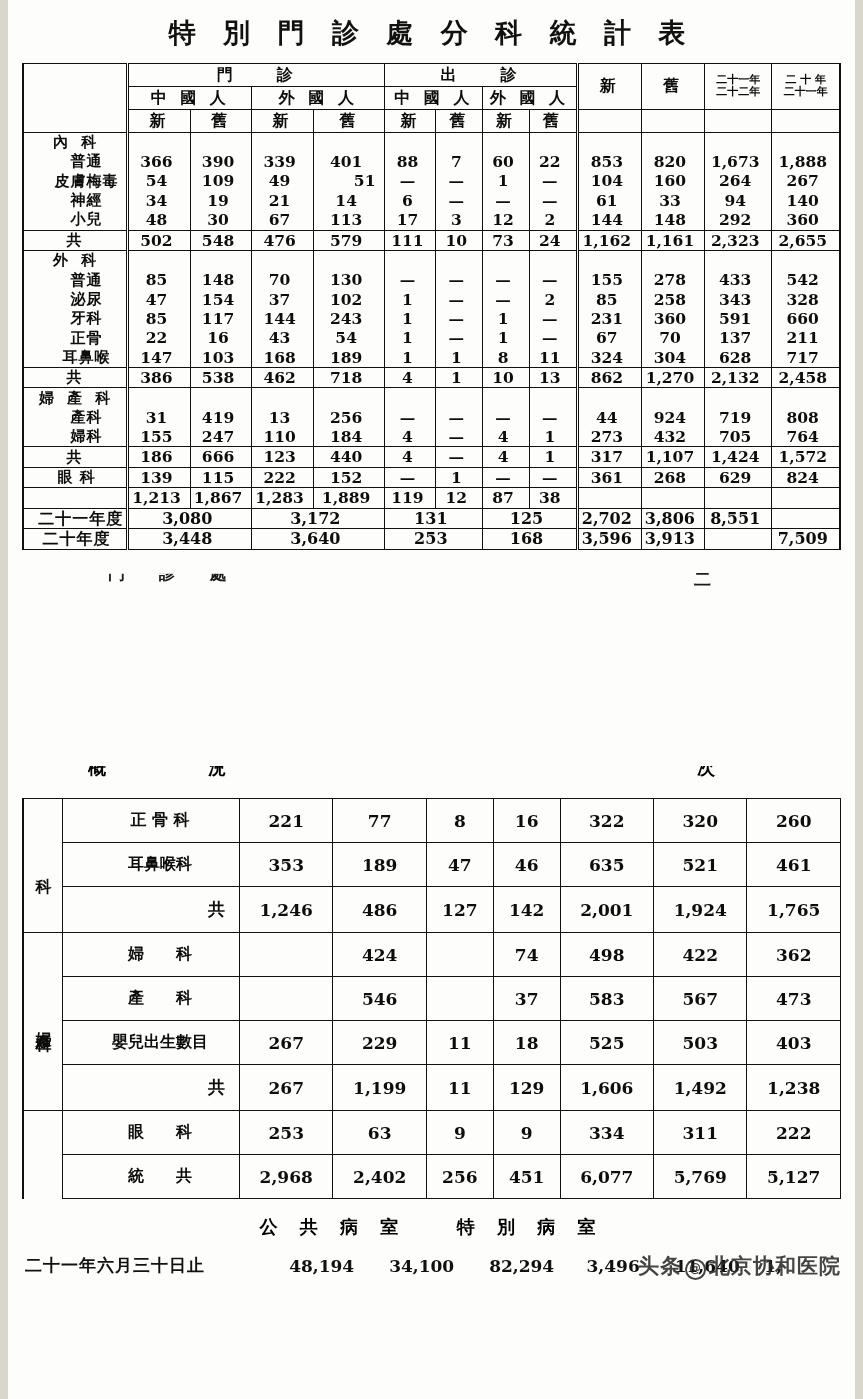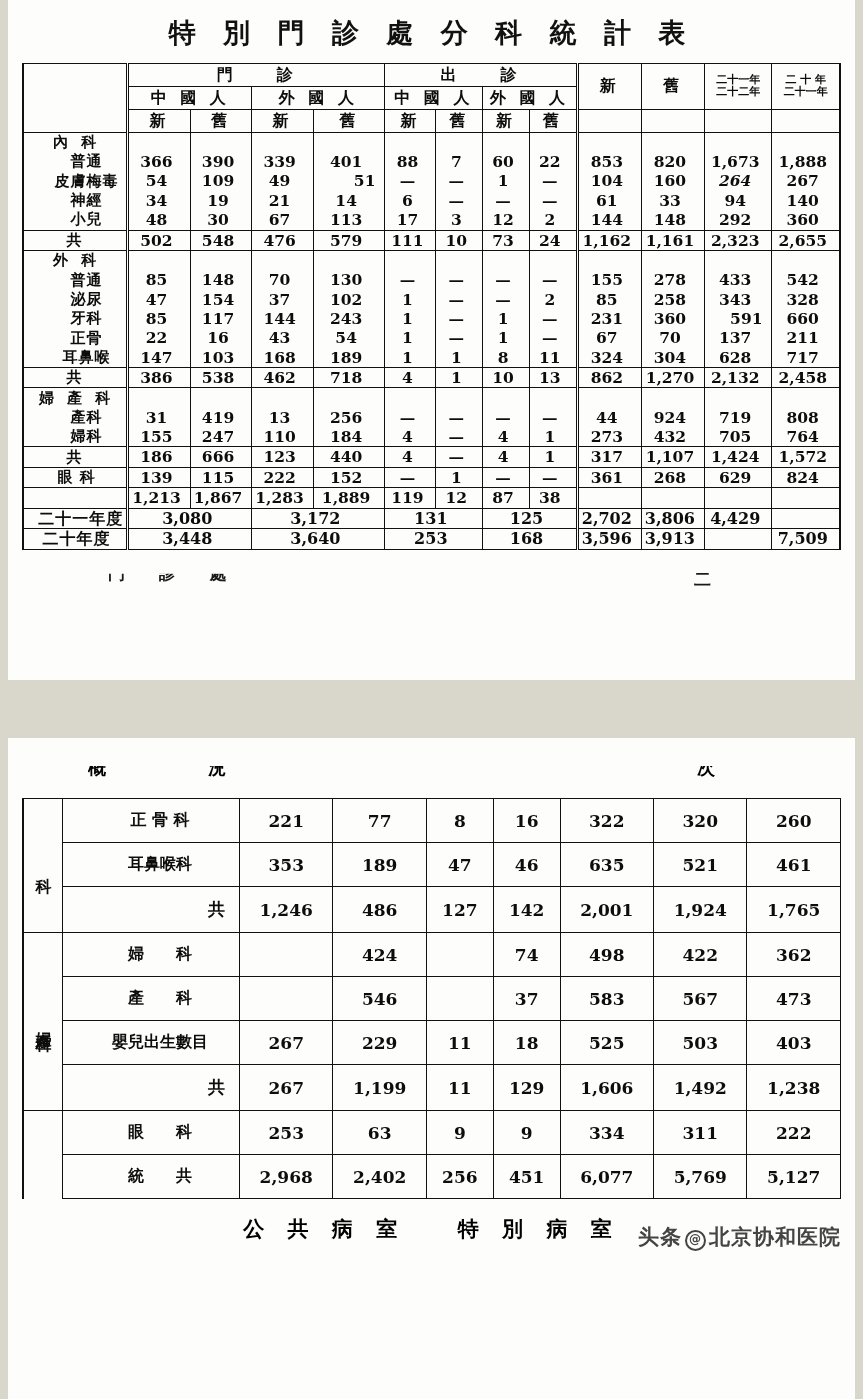--- a/index.html
+++ b/index.html
@@ -8,21 +8,21 @@
     background:#d9d6cc;
     font-family:"DejaVu Serif","Liberation Serif",serif;
     overflow:hidden;
     position:relative;
   }
   .page{
     background:#fdfdfb;
     position:absolute;
     left:8px;right:8px;
   }
-  #page-top{top:0;height:680px;}
+  #page-top{top:0;height:931px;}
   #page-bottom{top:738px;height:661px;}
 
   
   .doc-title{
     text-align:center;
     font-size:27px;
     font-weight:bold;
     letter-spacing:9px;
     padding-top:15px;
     color:#111;
@@ -97,21 +97,21 @@
   .t2 .rl-n{letter-spacing:0px;font-size:16px;}
   .t2 .v{text-align:center;font-size:17px;}
 
   
   .blk{padding:0 14px;position:relative;}
   .blk-title{
     text-align:center;font-size:20px;font-weight:bold;
     margin-top:16px;letter-spacing:2px;
   }
   .blk-sub{
-    text-align:center;font-size:21px;font-weight:bold;
+    text-align:center;font-size:18px;font-weight:bold;
     margin-top:16px;letter-spacing:8px;
   }
   .blk-sub .gap{display:inline-block;width:22px;}
   table.t3{font-size:16px;margin-top:10px;color:#111;}
   table.t3 td{padding:5px 3px;font-weight:bold;white-space:nowrap;}
   table.t3 .hd{text-align:center;letter-spacing:5px;font-size:17px;padding-bottom:8px;}
   table.t3 .rowlbl{text-align:left;font-size:17px;letter-spacing:1px;padding-right:10px;}
   table.t3 .n{text-align:right;padding-left:14px;font-size:17px;}
   .watermark{
     position:absolute;right:14px;bottom:2px;
@@ -207,21 +207,21 @@
             <td class="num thick-l" style="border-top: none; border-bottom: none;">54</td>
             <td class="num" style="border-top: none; border-bottom: none;">109</td>
             <td class="num" style="border-top: none; border-bottom: none;">49</td>
             <td class="num" style="border-top: none; border-bottom: none; padding-left: 40px;">51</td>
             <td class="num" style="border-top: none; border-bottom: none;">—</td>
             <td class="num" style="border-top: none; border-bottom: none;">—</td>
             <td class="num" style="border-top: none; border-bottom: none;">1</td>
             <td class="num" style="border-top: none; border-bottom: none;">—</td>
             <td class="num thick-l" style="border-top: none; border-bottom: none;">104</td>
             <td class="num" style="border-top: none; border-bottom: none;">160</td>
-            <td class="num" style="border-top: none; border-bottom: none; font-style: italic;">264</td>
+            <td class="num" style="border-top: none; border-bottom: none;">264</td>
             <td class="num outer-r" style="border-top: none; border-bottom: none; border-right: 2px solid rgb(17, 17, 17);">267</td>
           </tr>
           <tr>
             <td class="lbl lbl-ind" style="border-left: 2px solid rgb(17, 17, 17); border-top: none; border-bottom: none;">神經</td>
             <td class="num thick-l" style="border-top: none; border-bottom: none;">34</td>
             <td class="num" style="border-top: none; border-bottom: none;">19</td>
             <td class="num" style="border-top: none; border-bottom: none;">21</td>
             <td class="num" style="border-top: none; border-bottom: none;">14</td>
             <td class="num" style="border-top: none; border-bottom: none;">6</td>
             <td class="num" style="border-top: none; border-bottom: none;">—</td>
@@ -314,21 +314,21 @@
             <td class="num thick-l" style="border-top: none; border-bottom: none;">85</td>
             <td class="num" style="border-top: none; border-bottom: none;">117</td>
             <td class="num" style="border-top: none; border-bottom: none;">144</td>
             <td class="num" style="border-top: none; border-bottom: none;">243</td>
             <td class="num" style="border-top: none; border-bottom: none;">1</td>
             <td class="num" style="border-top: none; border-bottom: none;">—</td>
             <td class="num" style="border-top: none; border-bottom: none;">1</td>
             <td class="num" style="border-top: none; border-bottom: none;">—</td>
             <td class="num thick-l" style="border-top: none; border-bottom: none;">231</td>
             <td class="num" style="border-top: none; border-bottom: none;">360</td>
-            <td class="num" style="border-top: none; border-bottom: none; text-align: right;">591</td>
+            <td class="num" style="border-top: none; border-bottom: none;">591</td>
             <td class="num outer-r" style="border-top: none; border-bottom: none; border-right: 2px solid rgb(17, 17, 17);">660</td>
           </tr>
           <tr>
             <td class="lbl lbl-ind" style="border-left: 2px solid rgb(17, 17, 17); border-top: none; border-bottom: none;">正骨</td>
             <td class="num thick-l" style="border-top: none; border-bottom: none;">22</td>
             <td class="num" style="border-top: none; border-bottom: none;">16</td>
             <td class="num" style="border-top: none; border-bottom: none;">43</td>
             <td class="num" style="border-top: none; border-bottom: none;">54</td>
             <td class="num" style="border-top: none; border-bottom: none;">1</td>
             <td class="num" style="border-top: none; border-bottom: none;">—</td>
@@ -462,21 +462,21 @@
             <td class="num outer-r" style="border-right: 2px solid rgb(17, 17, 17);"></td>
           </tr>
           <tr class="yrrow">
             <td class="lbl" style="border-left: 2px solid rgb(17, 17, 17); text-align: right;">二十一年度</td>
             <td colspan="2" class="num thick-l">3,080</td>
             <td colspan="2" class="num">3,172</td>
             <td colspan="2" class="num">131</td>
             <td colspan="2" class="num">125</td>
             <td class="num thick-l">2,702</td>
             <td class="num">3,806</td>
-            <td class="num">4,429</td>
+            <td class="num">8,551</td>
             <td class="num" style="border-right: 2px solid rgb(17, 17, 17);"></td>
           </tr>
           <tr class="yrrow">
             <td class="lbl" style="border-left: 2px solid rgb(17, 17, 17);">二十年度</td>
             <td colspan="2" class="num thick-l">3,448</td>
             <td colspan="2" class="num">3,640</td>
             <td colspan="2" class="num">253</td>
             <td colspan="2" class="num">168</td>
             <td class="num thick-l">3,596</td>
             <td class="num">3,913</td>
@@ -602,19 +602,30 @@
   </div>
 
   <div class="blk">
     <div class="blk-sub">
       <span>公 共 病 室</span>
       <span class="gap"></span>
       <span>特 別 病 室</span>
     </div>
     <table class="t3">
       <tbody id="t3-body">
+          <tr>
+            <td class="rowlbl">二十一年六月三十日止</td>
+            <td class="n">48,194</td>
+            <td class="n">34,100</td>
+            <td class="n">82,294</td>
+            <td class="n">3,496</td>
+            <td class="n">11,640</td>
+            <td class="n">1,</td>
+            <td class="n">&nbsp;</td>
+            <td class="n">&nbsp;</td>
+          </tr>
         </tbody>
     </table>
     <div class="watermark">
       <span>头条</span><span class="wm-logo">@</span><span>北京协和医院</span>
     </div>
   </div>
 </div>
 
 </body></html>

